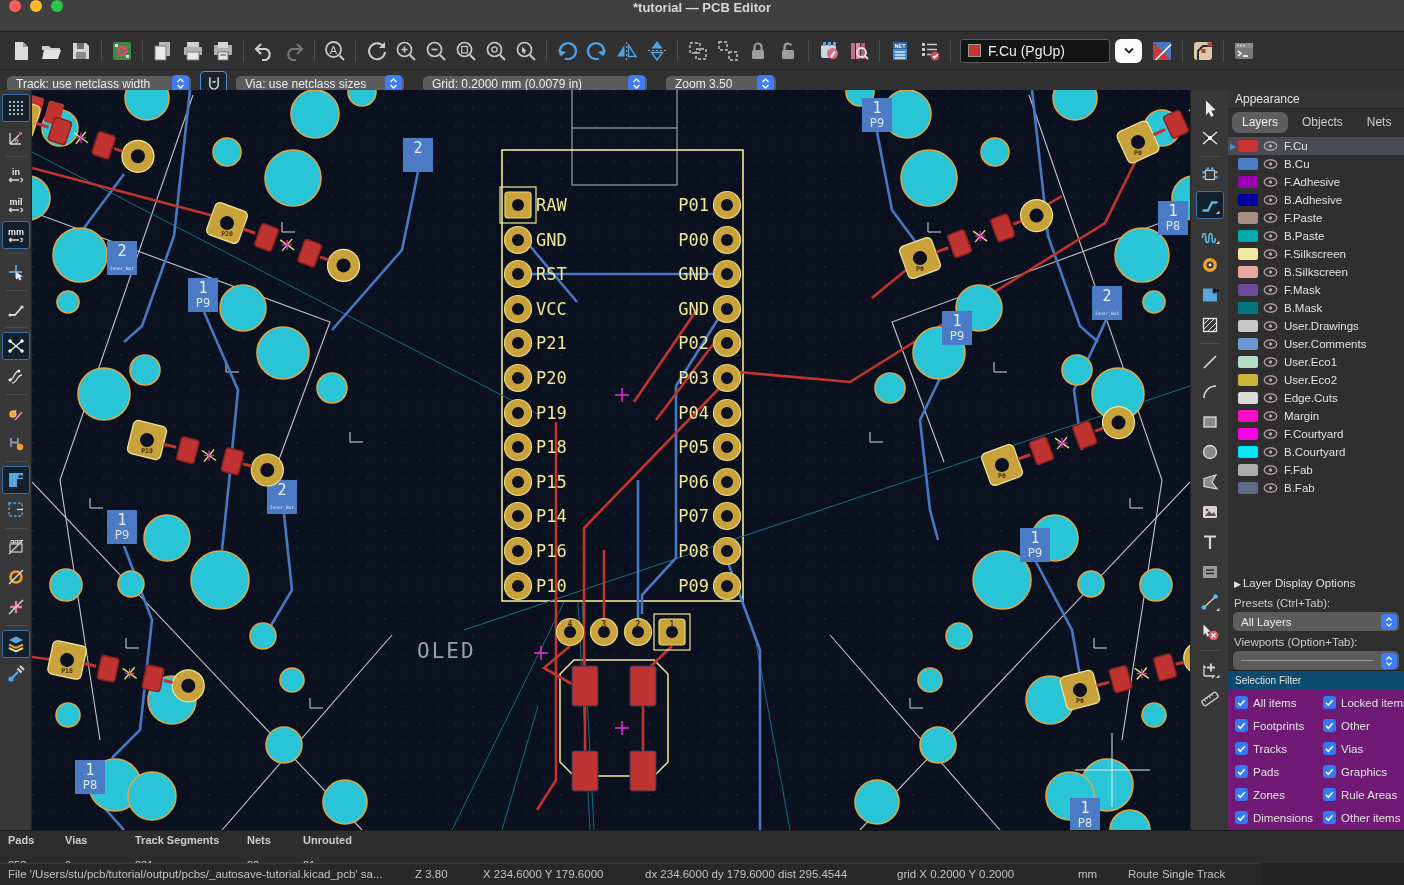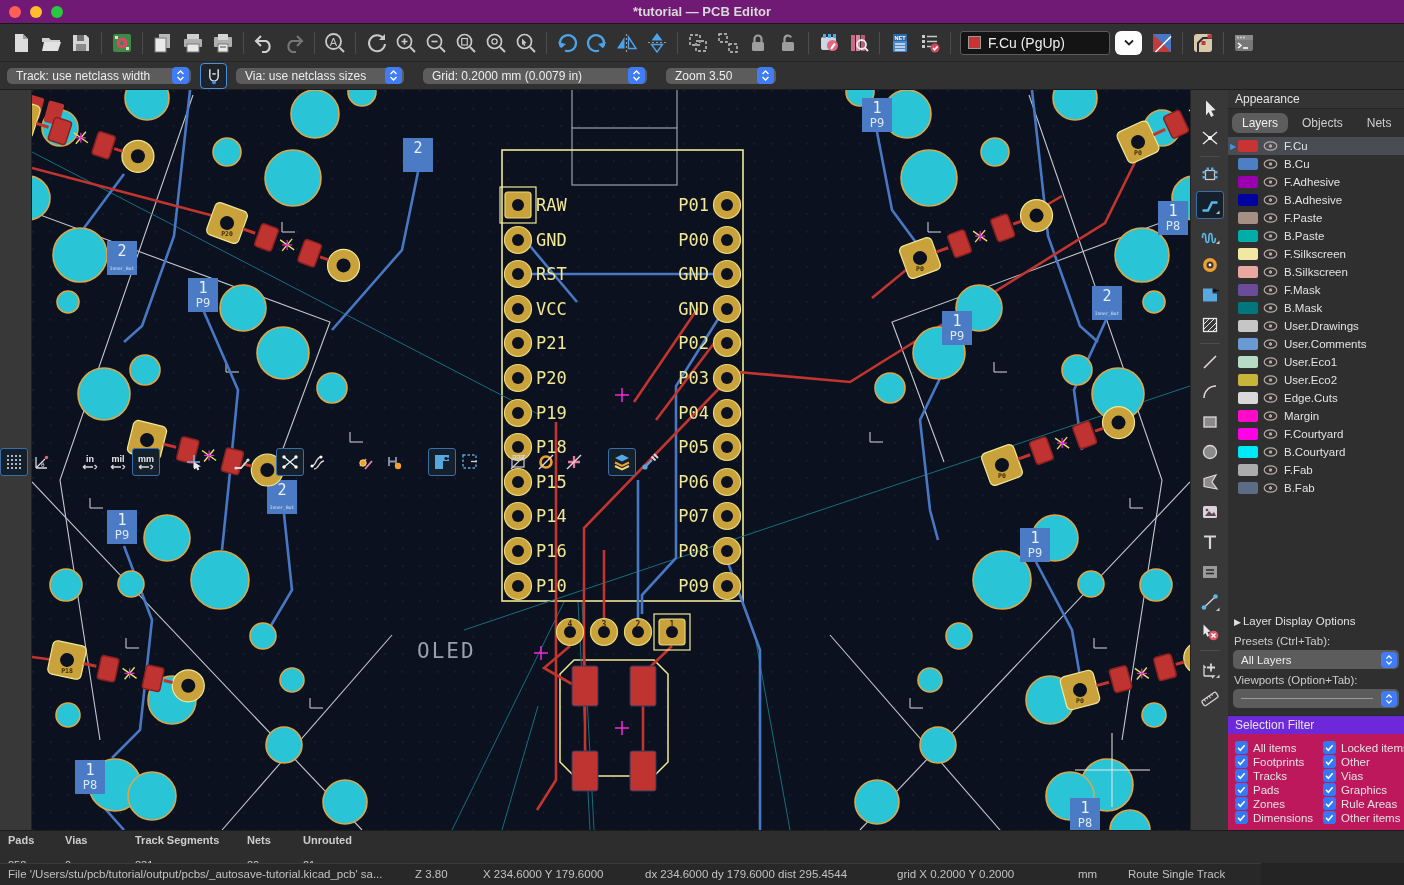--- a/index.html
+++ b/index.html
@@ -1,65 +1,65 @@
 <!DOCTYPE html>
 <html><head>
 <meta charset="utf-8">
 <style>
 *{box-sizing:border-box;margin:0;padding:0}
 html,body{width:1404px;height:885px;overflow:hidden}
 body{background:#242424;font-family:"Liberation Sans",sans-serif;position:relative;color:#ddd}
 
-.titlebar{height:24px;background:#701a75;display:flex;align-items:center;position:relative;border-bottom:1px solid #1a1a1a}
+.titlebar{height:32px;background:#404040;display:flex;align-items:flex-start;position:relative;border-bottom:1px solid #1a1a1a}
 .tl{width:12px;height:12px;border-radius:50%;margin-left:9px}
 .title{position:absolute;left:0;right:0;text-align:center;color:#d8d8d8;font-size:13px;font-weight:bold;pointer-events:none}
 
 .toolbar-main{height:38px;background:#313131;display:flex;align-items:center;padding:0 6px;border-bottom:1px solid #242424}
 .tbtn{width:30px;height:30px;display:flex;align-items:center;justify-content:center;border-radius:4px;flex:none}
 .tsep{width:1px;height:22px;background:#4c4c4c;margin:0 5px;flex:none}
 .combo{display:flex;align-items:center;height:24px;background:#141414;border:1px solid #5c5c5c;border-radius:3px;padding:0 7px;width:150px;margin-left:4px;flex:none}
 .combo .sw{width:13px;height:13px;border:1px solid #999;margin-right:7px;flex:none}
 .combo span{color:#eee;font-size:14px;white-space:nowrap}
 .vbtn{width:27px;height:24px;background:#fdfdfd;border-radius:6px;margin:0 5px;display:flex;align-items:center;justify-content:center;flex:none}
 
 .toolbar-secondary{height:28px;background:#313131;display:flex;align-items:center;padding:0 7px;gap:9px;border-bottom:1px solid #1d1d1d}
 .dd{height:16px;background:#5c5c5c;border-radius:5px;display:flex;align-items:center;padding-left:9px;color:#ededed;font-size:12px;white-space:nowrap}
 .dd .step{margin-left:auto;width:17px;height:17px;background:#3f7cf5;border-radius:4px;margin-right:2px;display:flex;align-items:center;justify-content:center;flex:none}
 .posture{width:27px;height:26px;border:1.5px solid #4a90d9;border-radius:4px;background:#1d232d;display:flex;align-items:center;justify-content:center;flex:none}
 
 .content{position:absolute;top:90px;left:0;width:1404px;height:740px;display:flex}
-.lefttools{width:32px;background:#383838;border-right:1px solid #232323;display:flex;flex-direction:row;align-items:center;padding-top:3px;flex:none}
+.lefttools{width:32px;background:#383838;border-right:1px solid #232323;display:flex;flex-direction:column;align-items:center;padding-top:3px;flex:none}
 .righttools{width:38px;background:#383838;border-left:1px solid #232323;display:flex;flex-direction:column;align-items:center;padding-top:3px;flex:none}
 .ltbtn{width:28px;height:28px;margin:1px 0;display:flex;align-items:center;justify-content:center;border-radius:3px;border:1px solid transparent;flex:none;position:relative}
 .ltbtn.active{background:#14202c;border-color:#3a6ea8}
 .ltsep{width:20px;height:1px;background:#4c4c4c;margin:3px 0;flex:none}
 #canvas{display:block;background:#0c111f;flex:none}
 
 .appearance{width:176px;background:#2f2f2f;display:flex;flex-direction:column;overflow:hidden;flex:none}
 .ahead{height:19px;line-height:19px;padding-left:7px;font-size:12px;color:#e4e4e4;background:#343434;border-bottom:1px solid #262626}
-.atabs{display:flex;align-items:center;height:26px;padding:3px 4px 2px;gap:2px}
+.atabs{display:flex;height:26px;padding:3px 4px 2px;gap:2px}
 .atab{font-size:12px;color:#cfcfcf;padding:3px 10px;border-radius:7px;white-space:nowrap}
 .atab.sel{background:#5d5d5d;color:#f0f0f0}
 .atabdiv{width:1px;height:13px;background:#555}
 .llist{margin-top:2px}
 .lrow{display:flex;align-items:center;height:18px;position:relative}
 .lrow.sel{background:#494c52}
 .lrow .tri{width:10px;text-align:center;font-size:8px;color:#4a90d9;flex:none}
 .lrow .sw{width:20px;height:12px;border-radius:2px;margin-right:5px;flex:none}
 .lrow .eye{margin-right:6px;display:flex;flex:none}
 .lrow .lname{font-size:11.5px;color:#e2e2e2;white-space:nowrap}
 .abottom{margin-top:auto}
 .ldo{font-size:11.5px;color:#e0e0e0;padding:3px 6px;white-space:nowrap}
 .ldo .tri{font-size:9px;margin-right:2px}
 .sectlabel{font-size:11.5px;color:#cccccc;padding:5px 6px 3px;white-space:nowrap}
 .ddp{margin:0 5px;height:19px;background:#5c5c5c;border-radius:5px;display:flex;align-items:center;padding-left:8px;font-size:11.5px;color:#eee}
 .ddp .step{margin-left:auto;width:16px;height:16px;background:#3f7cf5;border-radius:4px;margin-right:2px;display:flex;align-items:center;justify-content:center;flex:none}
 .ddline{flex:1;border-top:1px solid #9a9a9a;margin-right:8px}
-.sfhead{background:#6d28d9;height:19px;line-height:19px;padding-left:7px;font-size:12px;color:#e4e4e4;border-top:1px solid #272727;margin-top:7px}
-.sfgrid{display:grid;grid-template-columns:88px 1fr;padding:7px 0 6px 7px;row-gap:1px;background:#be185d}
+.sfhead{background:#0c4a6e;height:19px;line-height:19px;padding-left:7px;font-size:10px;color:#e4e4e4;border-top:1px solid #272727;}
+.sfgrid{display:grid;grid-template-columns:88px 1fr;padding:7px 0 6px 7px;row-gap:10px;background:#701a75}
 .sfitem{display:flex;align-items:center;gap:5px;font-size:11.5px;color:#e2e2e2;white-space:nowrap;overflow:hidden}
 
 .statusrow{position:absolute;top:830px;left:0;width:1404px;height:33px;background:#2d2d2d;border-top:1px solid #1b1b1b;display:flex;padding:3px 0 0 8px}
 .stat{display:flex;flex-direction:column}
 .stat .sl{font-size:11px;color:#cdcdcd;font-weight:bold}
 .stat .sv{font-size:11px;color:#cdcdcd;margin-top:13px}
 .bottombar{position:absolute;top:863px;left:0;width:1261px;height:22px;background:#282828;border-top:1px solid #3a3a3a}
 .bottombar span{position:absolute;top:4px;font-size:11.5px;color:#c2c2c2;white-space:nowrap}
 .bb-file{left:8px;max-width:400px;overflow:hidden;text-overflow:ellipsis}
 .bb-z{left:415px}.bb-xy{left:483px}.bb-dxy{left:645px}.bb-grid{left:897px}.bb-units{left:1078px}.bb-mode{left:1128px}

